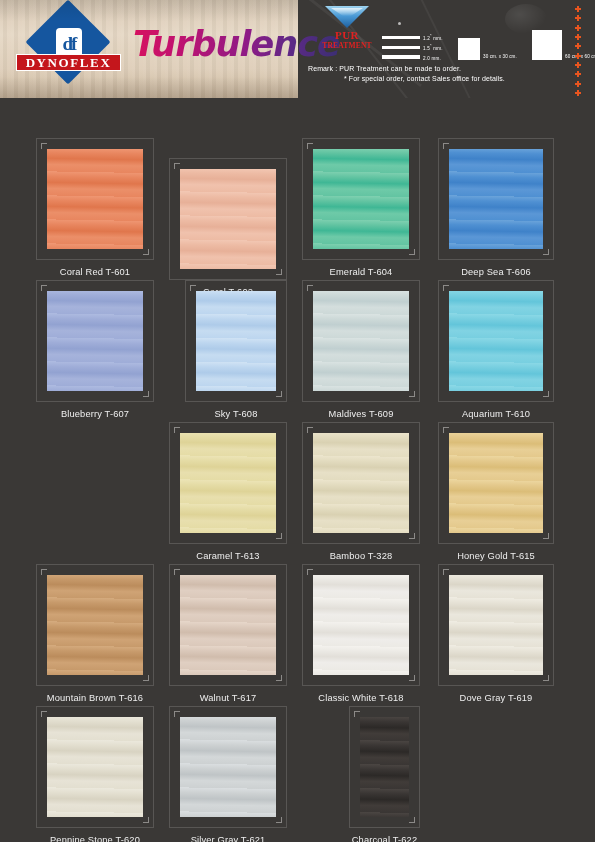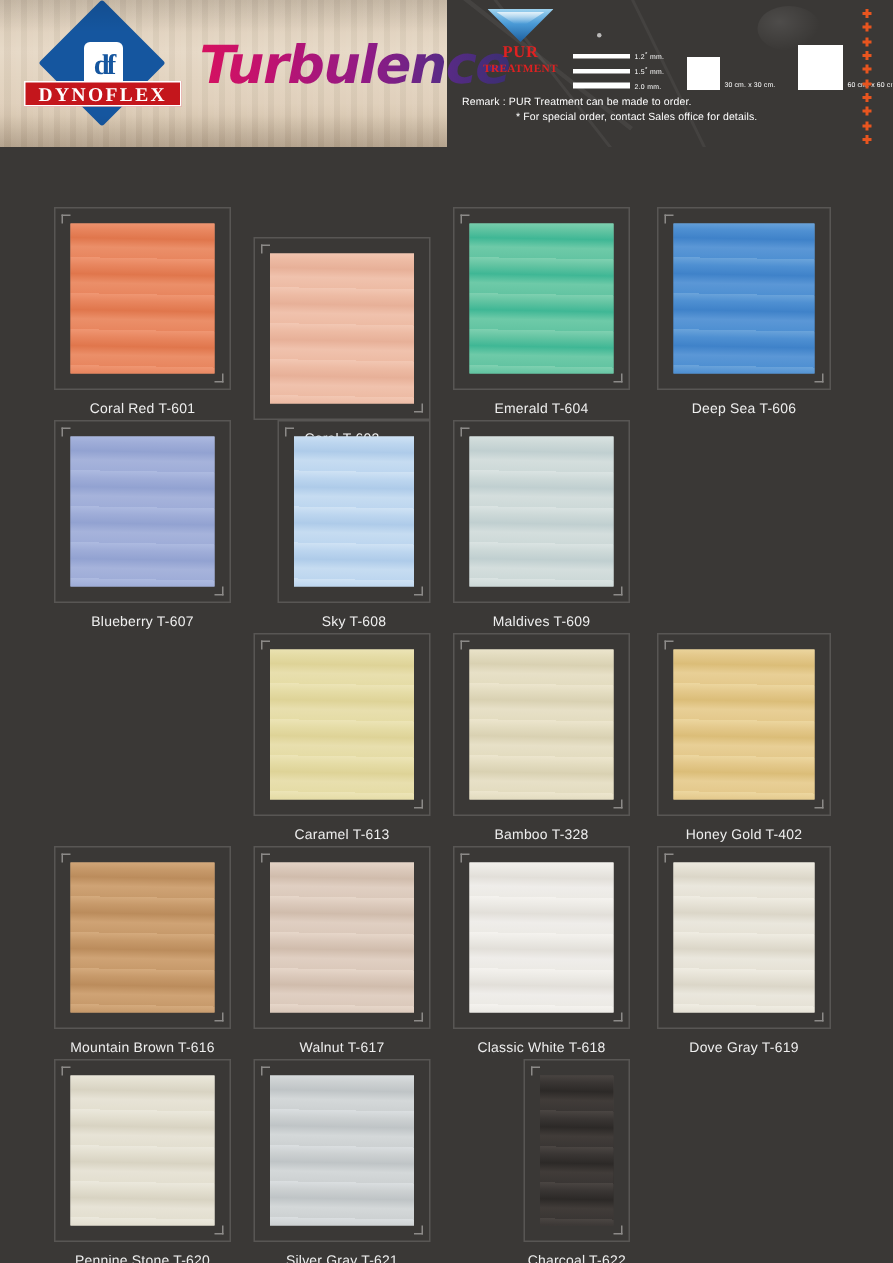--- a/index.html
+++ b/index.html
@@ -253,20 +253,28 @@
         <div class="caption">Sky T-608</div>
       </div>
       <div class="cell" style="left: 302px; top: 168px; width: 118px;">
         <div class="frame" style="height: 122px;">
           <div class="swatch" style="height: 100px; background: repeating-linear-gradient(181deg, rgb(218, 227, 226) 0px, rgb(205, 217, 216) 5px, rgb(192, 207, 208) 11px, rgb(212, 222, 221) 17px, rgb(205, 217, 216) 24px), linear-gradient(rgb(218, 227, 226), rgb(205, 217, 216) 40%, rgb(192, 207, 208) 70%, rgb(212, 222, 221));"></div>
           <span class="corner c-tl"></span>
           <span class="corner c-br"></span>
         </div>
         <div class="caption">Maldives T-609</div>
       </div>
+      <div class="cell" style="left: 438px; top: 168px; width: 116px;">
+        <div class="frame" style="height: 122px;">
+          <div class="swatch" style="height: 100px; background: repeating-linear-gradient(181deg, rgb(138, 216, 230) 0px, rgb(120, 207, 224) 5px, rgb(99, 197, 218) 11px, rgb(129, 211, 227) 17px, rgb(120, 207, 224) 24px), linear-gradient(rgb(138, 216, 230), rgb(120, 207, 224) 40%, rgb(99, 197, 218) 70%, rgb(129, 211, 227));"></div>
+          <span class="corner c-tl"></span>
+          <span class="corner c-br"></span>
+        </div>
+        <div class="caption">Aquarium T-610</div>
+      </div>
       <div class="cell" style="left: 169px; top: 310px; width: 118px;">
         <div class="frame" style="height: 122px;">
           <div class="swatch" style="height: 100px; background: repeating-linear-gradient(181deg, rgb(236, 228, 182) 0px, rgb(229, 220, 166) 5px, rgb(222, 211, 151) 11px, rgb(232, 223, 174) 17px, rgb(229, 220, 166) 24px), linear-gradient(rgb(236, 228, 182), rgb(229, 220, 166) 40%, rgb(222, 211, 151) 70%, rgb(232, 223, 174));"></div>
           <span class="corner c-tl"></span>
           <span class="corner c-br"></span>
         </div>
         <div class="caption">Caramel T-613</div>
       </div>
       <div class="cell" style="left: 302px; top: 310px; width: 118px;">
         <div class="frame" style="height: 122px;">
@@ -275,21 +283,21 @@
           <span class="corner c-br"></span>
         </div>
         <div class="caption">Bamboo T-328</div>
       </div>
       <div class="cell" style="left: 438px; top: 310px; width: 116px;">
         <div class="frame" style="height: 122px;">
           <div class="swatch" style="height: 100px; background: repeating-linear-gradient(181deg, rgb(236, 214, 159) 0px, rgb(228, 201, 140) 5px, rgb(219, 189, 120) 11px, rgb(232, 207, 150) 17px, rgb(228, 201, 140) 24px), linear-gradient(rgb(236, 214, 159), rgb(228, 201, 140) 40%, rgb(219, 189, 120) 70%, rgb(232, 207, 150));"></div>
           <span class="corner c-tl"></span>
           <span class="corner c-br"></span>
         </div>
-        <div class="caption">Honey Gold T-402</div>
+        <div class="caption">Honey Gold T-615</div>
       </div>
       <div class="cell" style="left: 36px; top: 452px; width: 118px;">
         <div class="frame" style="height: 122px;">
           <div class="swatch" style="height: 100px; background: repeating-linear-gradient(181deg, rgb(212, 170, 125) 0px, rgb(199, 154, 107) 5px, rgb(187, 140, 92) 11px, rgb(207, 163, 117) 17px, rgb(199, 154, 107) 24px), linear-gradient(rgb(212, 170, 125), rgb(199, 154, 107) 40%, rgb(187, 140, 92) 70%, rgb(207, 163, 117));"></div>
           <span class="corner c-tl"></span>
           <span class="corner c-br"></span>
         </div>
         <div class="caption">Mountain Brown T-616</div>
       </div>
       <div class="cell" style="left: 169px; top: 452px; width: 118px;">

